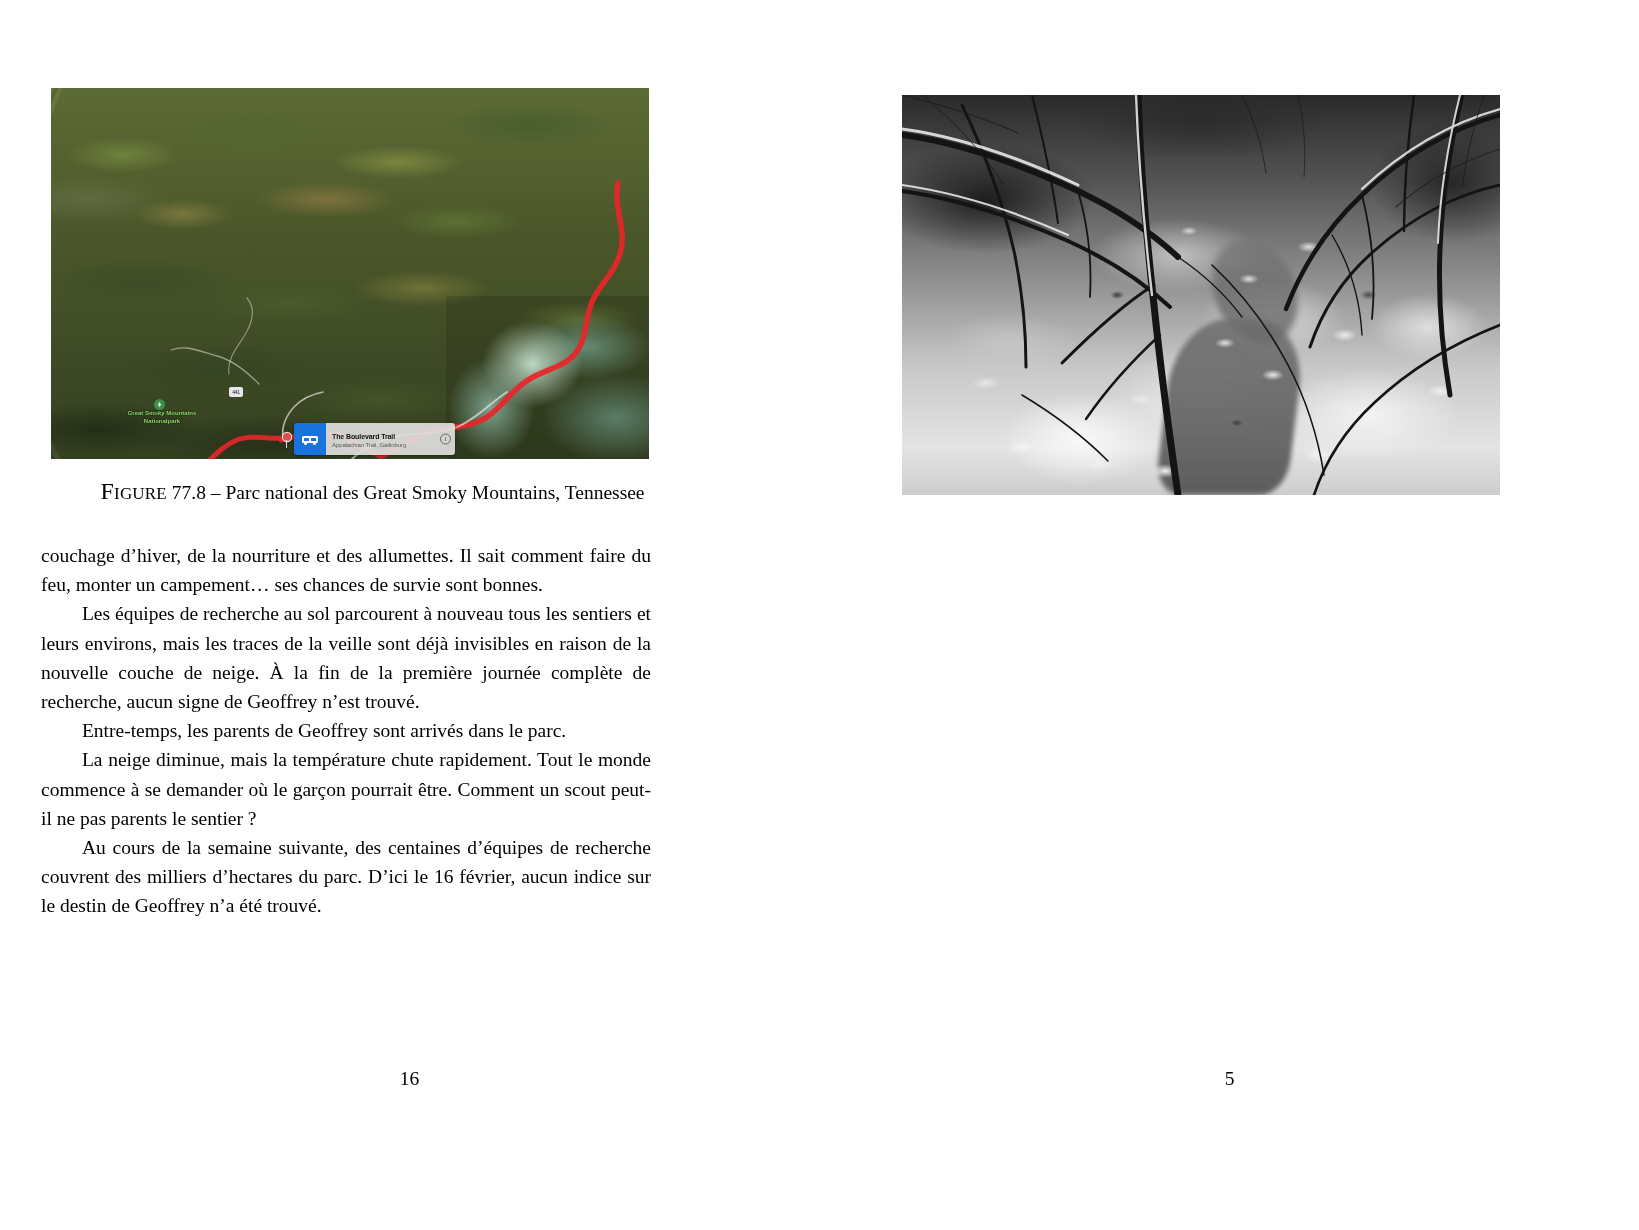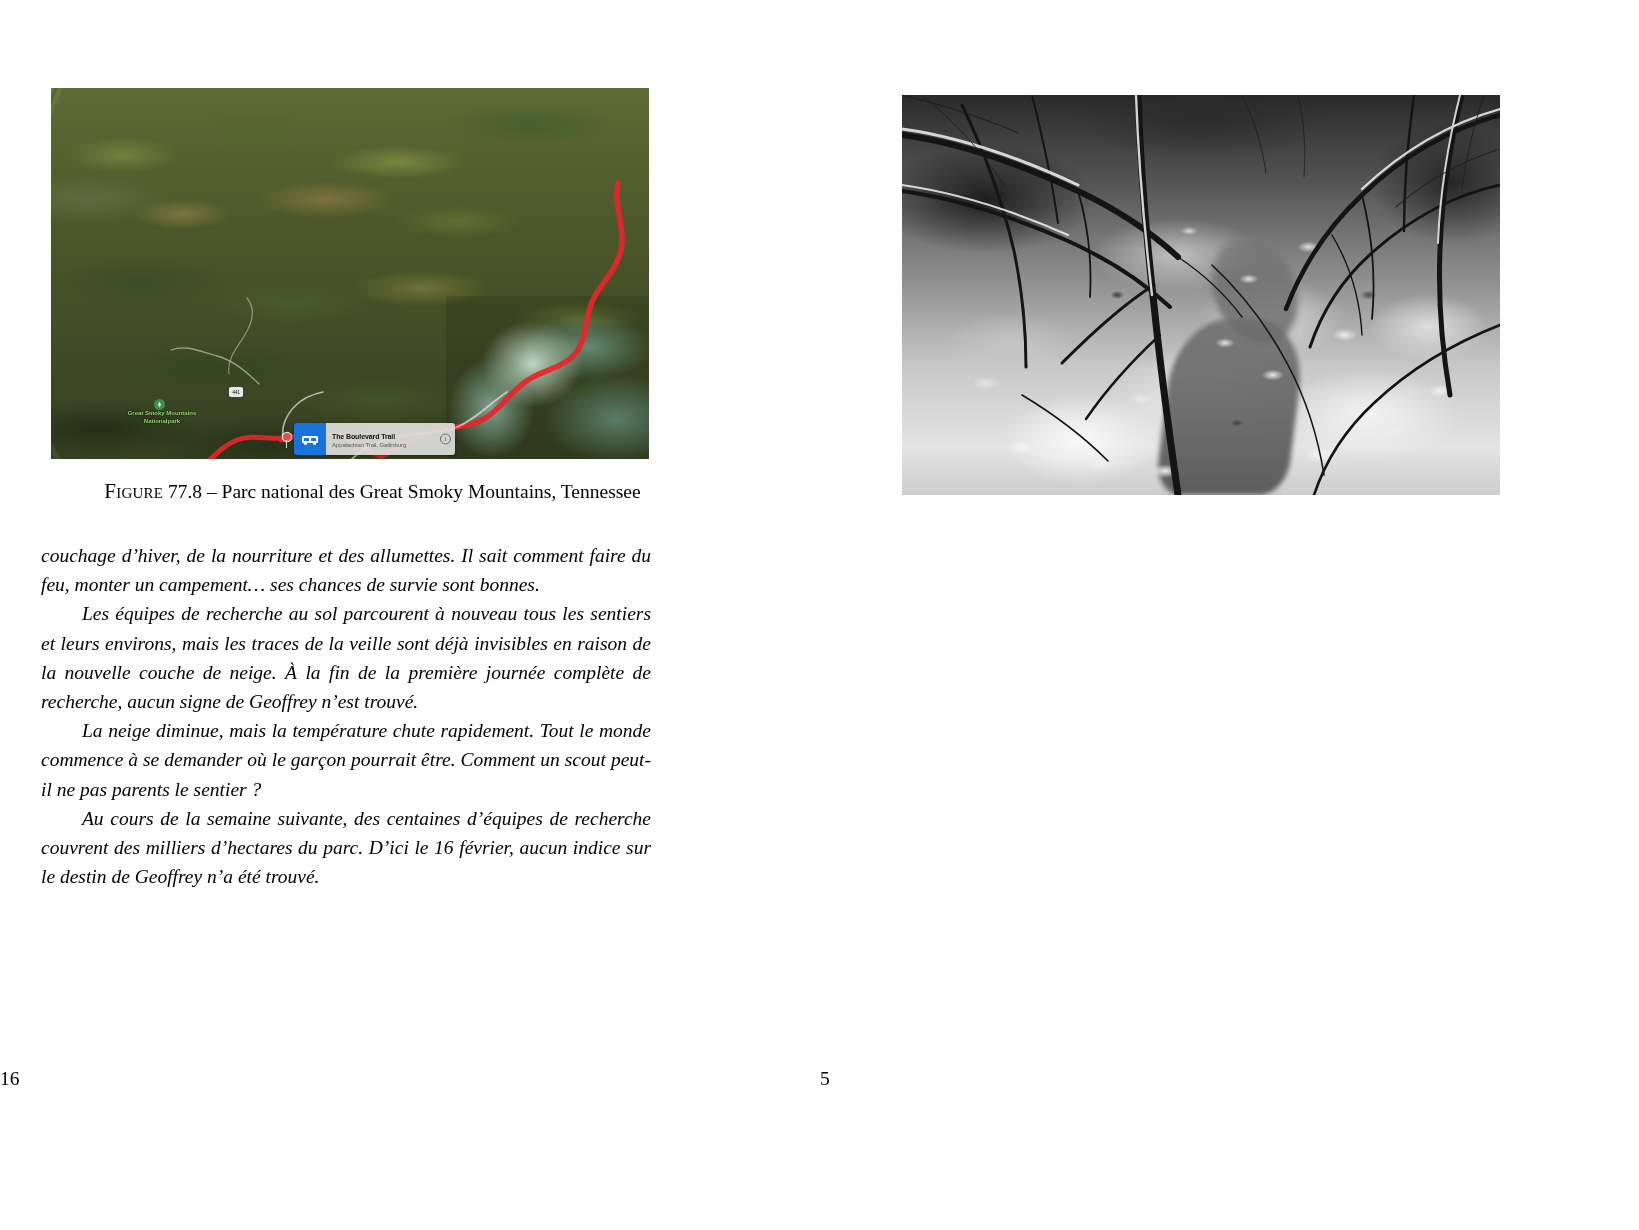--- a/index.html
+++ b/index.html
@@ -300,41 +300,42 @@
   .caption {
     position: absolute;
     font-size: 19.5px;
     line-height: 26px;
     text-align: center;
     color: #000;
   }
   .caption-left  { left: 30px; top: 478px; width: 640px; }
   .sc {
     font-variant: small-caps;
-    font-size: 21px;
+    font-size: 24px;
     letter-spacing: 0.2px;
     margin-left: 45px;
   }
 
   .body-col {
     position: absolute;
     font-size: 19.5px;
     line-height: 29.2px;
     text-align: justify;
     text-justify: inter-word;
     color: #000;
     hyphens: none;
   }
   .body-left  { left: 41px; top: 541px; width: 610px; }
-  .body-col p { margin: 0; text-indent: 2.1em; font-style: italic; }
+  .body-col p { margin: 0; text-indent: 2.1em; }
   .body-col p.noindent { text-indent: 0; }
 
   .folio {
     position: absolute;
     width: 100%;
+    text-align: center;
     font-size: 19.5px;
     color: #000;
   }
   .folio-left  { left: 0; top: 1068px; }
   .folio-right { left: 0; top: 1068px; }
 </style>
 </head>
 <body>
 
 <div class="spread">
@@ -391,20 +392,21 @@
       <div class="park-label">Great Smoky Mountains Nationalpark</div>
     </div>
 
     <div class="caption caption-left">
       <span class="sc">Figure</span><span> </span><span>77.8</span><span> </span><span>–</span><span> </span><span>Parc national des Great Smoky Mountains, Tennessee</span>
     </div>
 
     <div class="body-col body-left">
       <p class="noindent">couchage d’hiver, de la nourriture et des allumettes. Il sait comment faire du feu, monter un campement… ses chances de survie sont bonnes.</p>
       <p>Les équipes de recherche au sol parcourent à nouveau tous les sentiers et leurs environs, mais les traces de la veille sont déjà invisibles en raison de la nouvelle couche de neige. À la fin de la première journée complète de recherche, aucun signe de Geoffrey n’est trouvé.</p>
+      <p>Entre-temps, les parents de Geoffrey sont arrivés dans le parc.</p>
       <p>La neige diminue, mais la température chute rapidement. Tout le monde commence à se demander où le garçon pourrait être. Comment un scout peut-il ne pas parents le sentier ?</p>
       <p>Au cours de la semaine suivante, des centaines d’équipes de recherche couvrent des milliers d’hectares du parc. D’ici le 16 février, aucun indice sur le destin de Geoffrey n’a été trouvé.</p>
     </div>
 
     <div class="folio folio-left">16</div>
   </div>
 
   <div class="page page-right">
 
     <div class="figure-photo">

